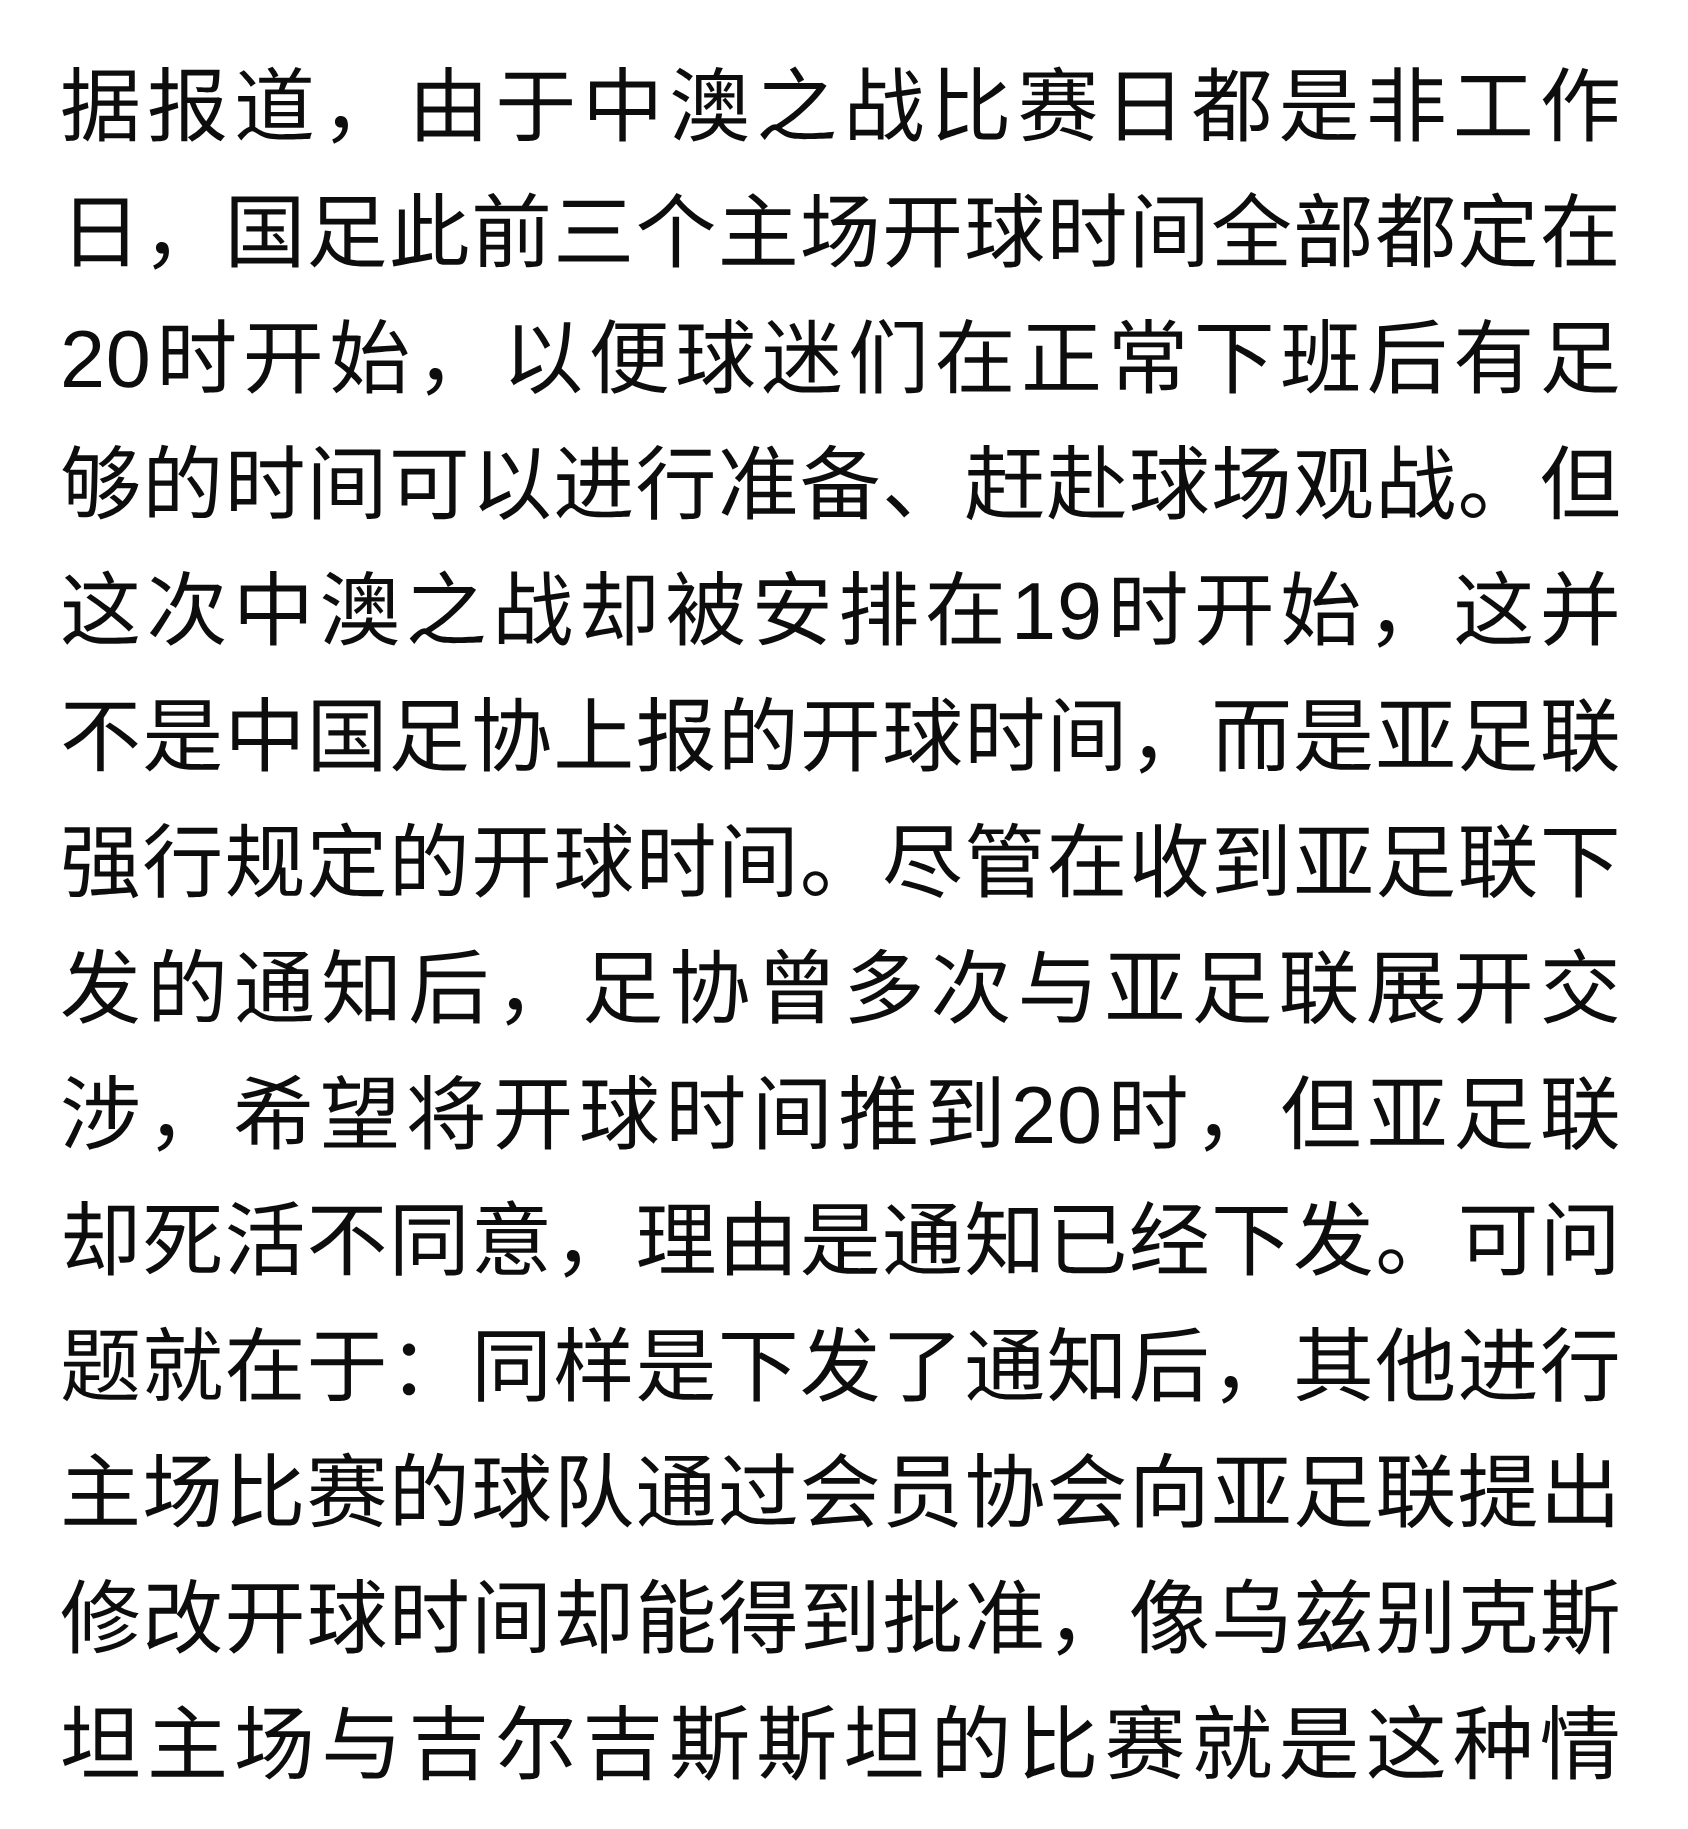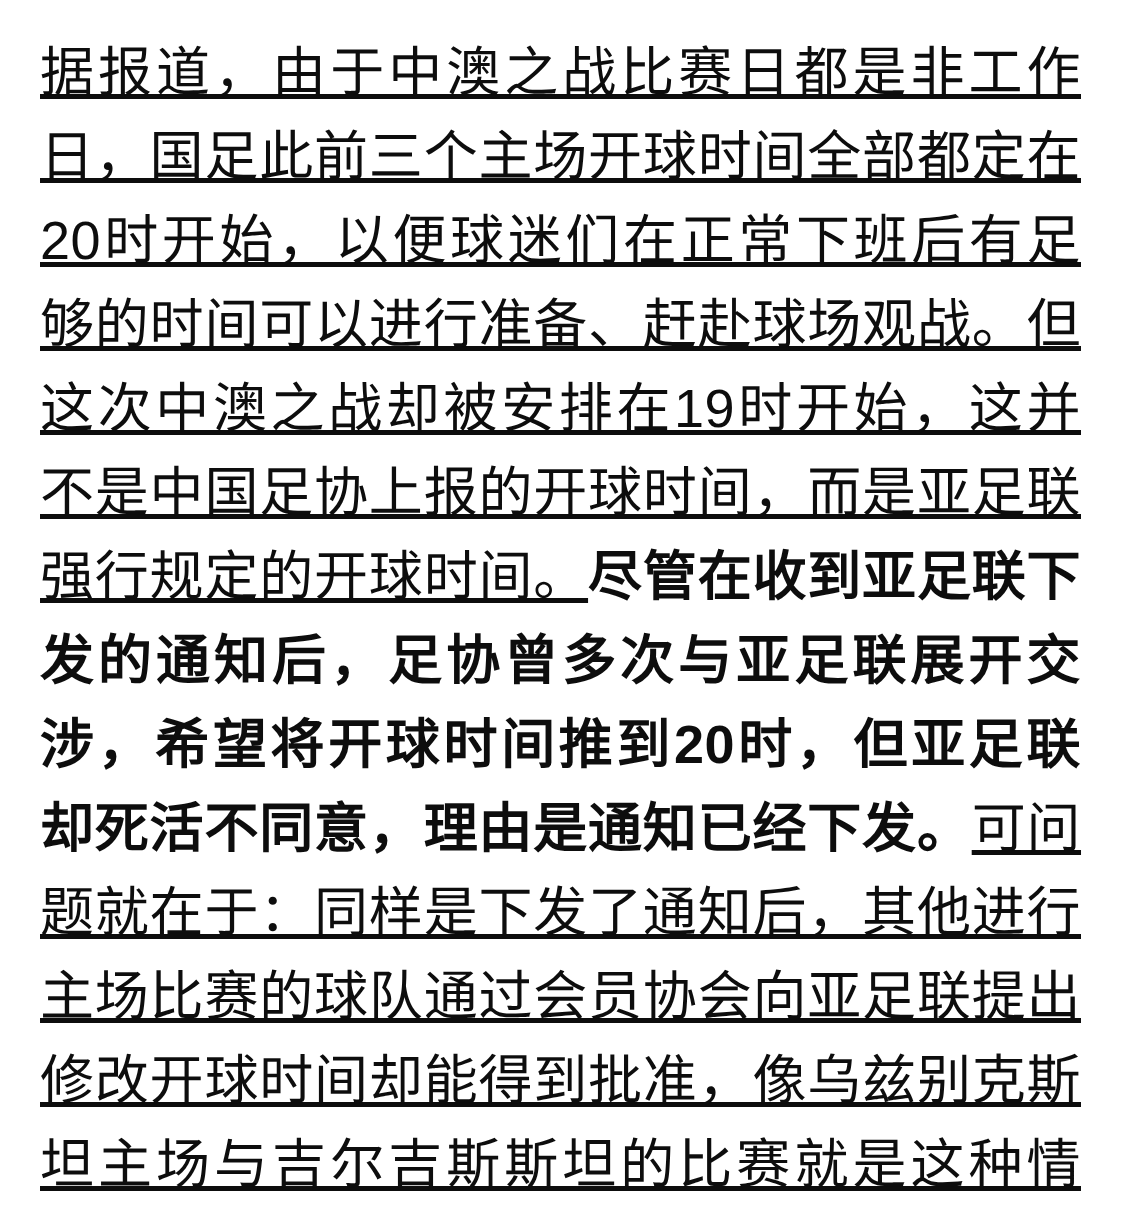--- a/index.html
+++ b/index.html
@@ -21,24 +21,23 @@
   .article-body {
     font-size: 54px;
     line-height: 84px;
     text-align: justify;
     text-justify: inter-character;
     letter-spacing: 0.5px;
     word-break: break-all;
   }
   .seg-normal {
     font-weight: 400;
-    text-decoration: underline;
   }
   .seg-bold {
-    font-weight: 700;
+    font-weight: 400;
   }
 </style>
 </head>
 <body style="background: rgb(255, 255, 255); color: rgb(13, 13, 13);">
 
 <div class="article">
   <div class="article-body">
     <span class="seg-normal">据报道，由于中澳之战比赛日都是非工作日，国足此前三个主场开球时间全部都定在20时开始，以便球迷们在正常下班后有足够的时间可以进行准备、赶赴球场观战。但这次中澳之战却被安排在19时开始，这并不是中国足协上报的开球时间，而是亚足联强行规定的开球时间。</span><span class="seg-bold">尽管在收到亚足联下发的通知后，足协曾多次与亚足联展开交涉，希望将开球时间推到20时，但亚足联却死活不同意，理由是通知已经下发。</span><span class="seg-normal">可问题就在于：同样是下发了通知后，其他进行主场比赛的球队通过会员协会向亚足联提出修改开球时间却能得到批准，像乌兹别克斯坦主场与吉尔吉斯斯坦的比赛就是这种情况。</span>
   </div>
 </div>

